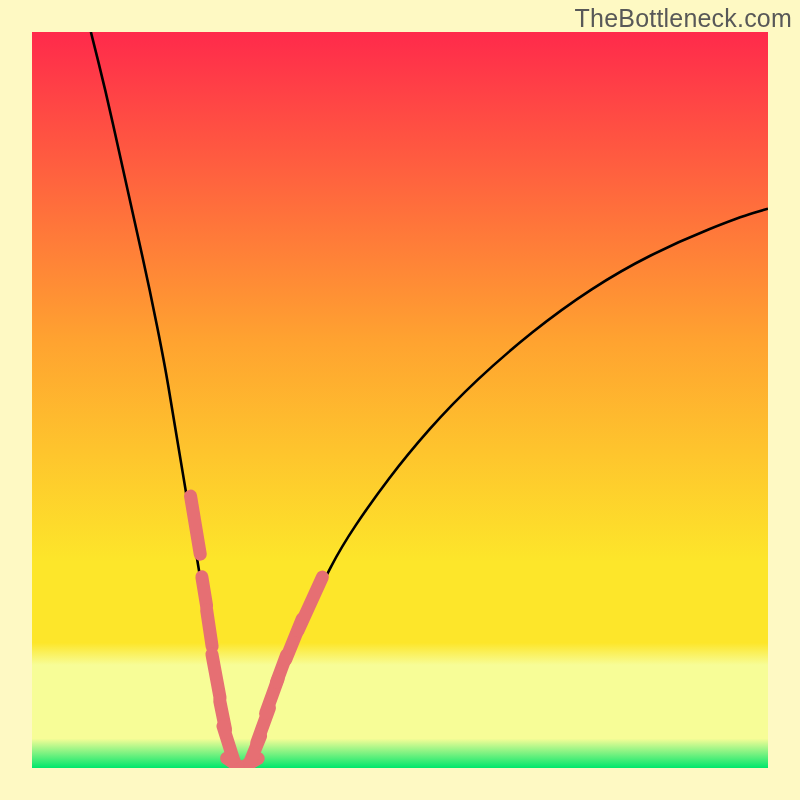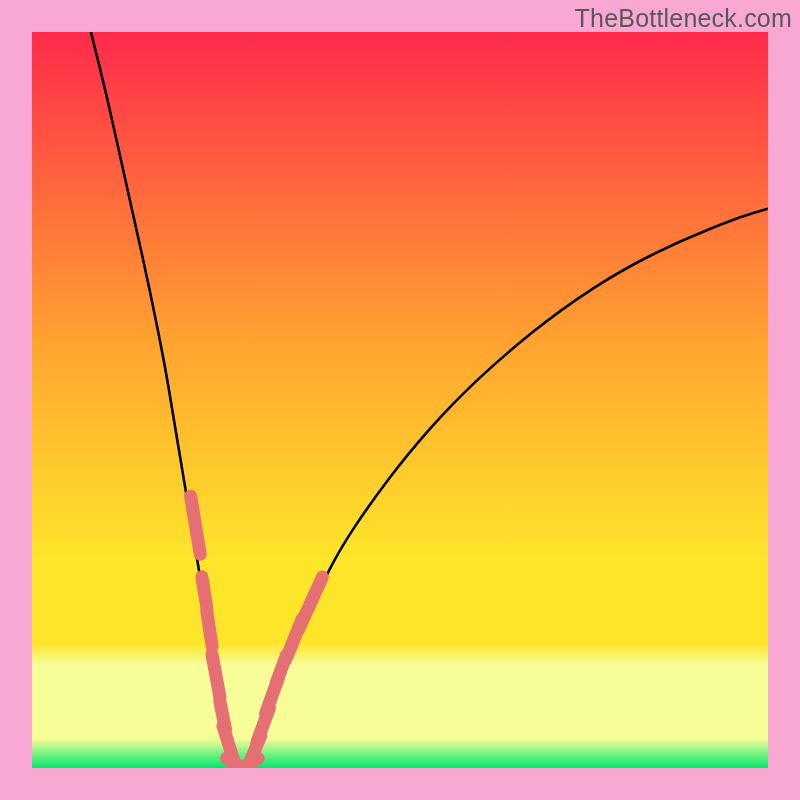--- a/index.html
+++ b/index.html
@@ -1,17 +1,17 @@
 <!DOCTYPE html>
 <html><head>
 <meta charset="utf-8">
 <style>
 *{margin:0;padding:0;box-sizing:border-box}
 body{width:800px;height:800px;overflow:hidden;font-family:Arial,Helvetica,sans-serif}
-.frame{width:800px;height:800px;background:#f9a8d4;position:relative}
+.frame{width:800px;height:800px;background:#fef9c3;position:relative}
 .plot{position:absolute;left:32px;top:32px;width:736px;height:736px}
 .watermark{position:absolute;top:4px;right:8px;color:#585858;font-size:25px;font-weight:400;letter-spacing:.2px;z-index:3}
 svg{display:block}
 </style>
 </head>
 <body>
 
 <div class="frame">
   <div class="watermark">TheBottleneck.com</div>
   <div class="plot">

